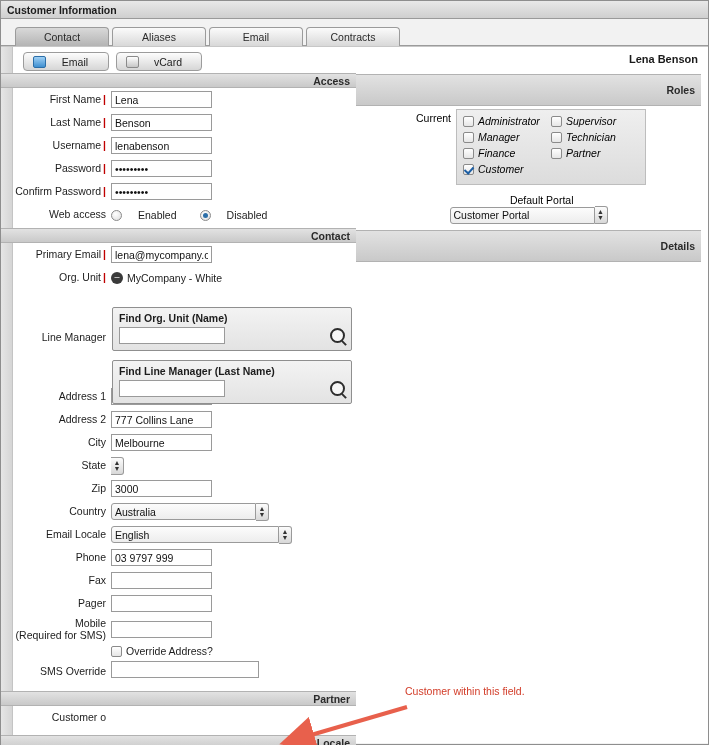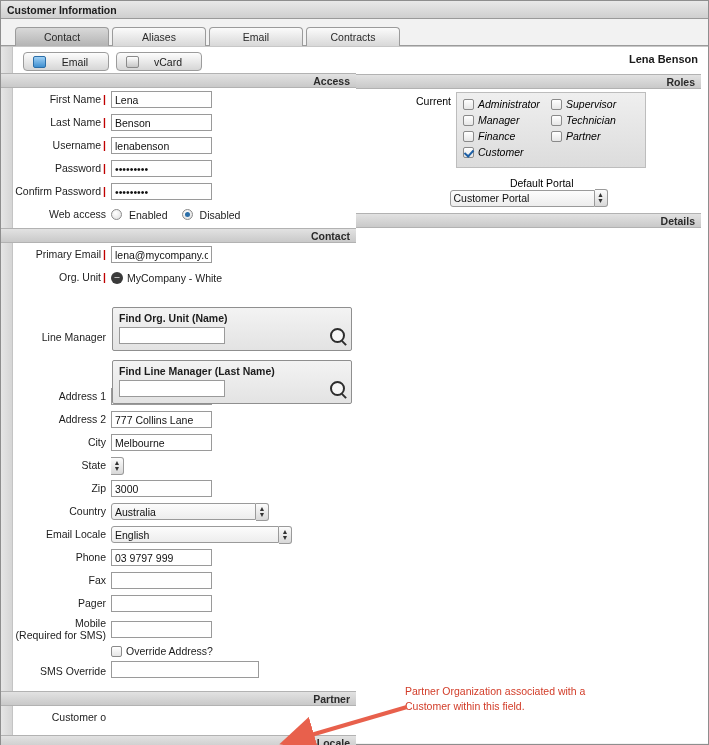--- a/index.html
+++ b/index.html
@@ -152,21 +152,21 @@
     border: 1px solid #9a9a9a;
     background: #ffffff;
     font-size: 10.5px;
     padding: 0 3px;
     font-family: "Liberation Sans", sans-serif;
     color: #111;
     line-height: 15px;
   }
   .w101 { width: 101px; }
   input.fld { outline: none; }
-  .radio-wrap { display: flex; align-items: flex-start; gap: 7px; }
+  .radio-wrap { display: flex; align-items: flex-end; gap: 16px; }
   .radio-wrap label { font-size: 10.5px; margin-right: 7px; }
   .dot {
     width: 11px; height: 11px; border-radius: 50%;
     border: 1px solid #8a8a8a;
     background: radial-gradient(circle at 40% 35%, #ffffff, #dcdcdc);
     display: inline-block;
     position: relative;
   }
   .dot.sel:after {
     content: "";
@@ -228,21 +228,21 @@
     width: 6px; height: 2px; background: #2d2d2d;
     transform: rotate(45deg);
   }
   
   .rightcol {
     position: absolute;
     left: 355px; top: 0;
     width: 345px;
   }
   .rsection {
-    height: 15px;
+    height: 32px;
     background: linear-gradient(to bottom,#e2e2e2,#c9c9c9);
     border-top: 1px solid #b2b2b2;
     border-bottom: 1px solid #b2b2b2;
     display: flex; align-items: center; justify-content: flex-end;
     padding-right: 6px;
     font-weight: bold; font-size: 10.5px; color: #2b2b2b;
   }
   .rrow { display: flex; align-items: flex-start; min-height: 22px; }
   .rlab { width: 100px; text-align: right; padding-right: 5px; font-size: 10.5px; padding-top: 3px; }
   .roles-box {
@@ -536,21 +536,20 @@
                 <span>▼</span>
               </span>
           </div>
         </div>
 
         <div class="rsection" style="margin-top:6px;width:345px;">Details</div>
 
       </div>
 
       <div class="annot" style="left:404px; top:637px; width:230px;">
-        <div>Partner Organization associated with a</div>
         <div>Customer within this field.</div>
       </div>
       <svg style="position:absolute; left:272px; top:655px; width:140px; height:50px;">
         <defs>
           <marker id="ah" markerWidth="9" markerHeight="9" refX="7" refY="4.5" orient="auto">
             <polygon points="0,0 9,4.5 0,9" fill="#e8604c"></polygon>
           </marker>
         </defs>
         <line x1="134" y1="5" x2="14" y2="40" stroke="#e8604c" stroke-width="4" marker-end="url(#ah)"></line>
       </svg>

